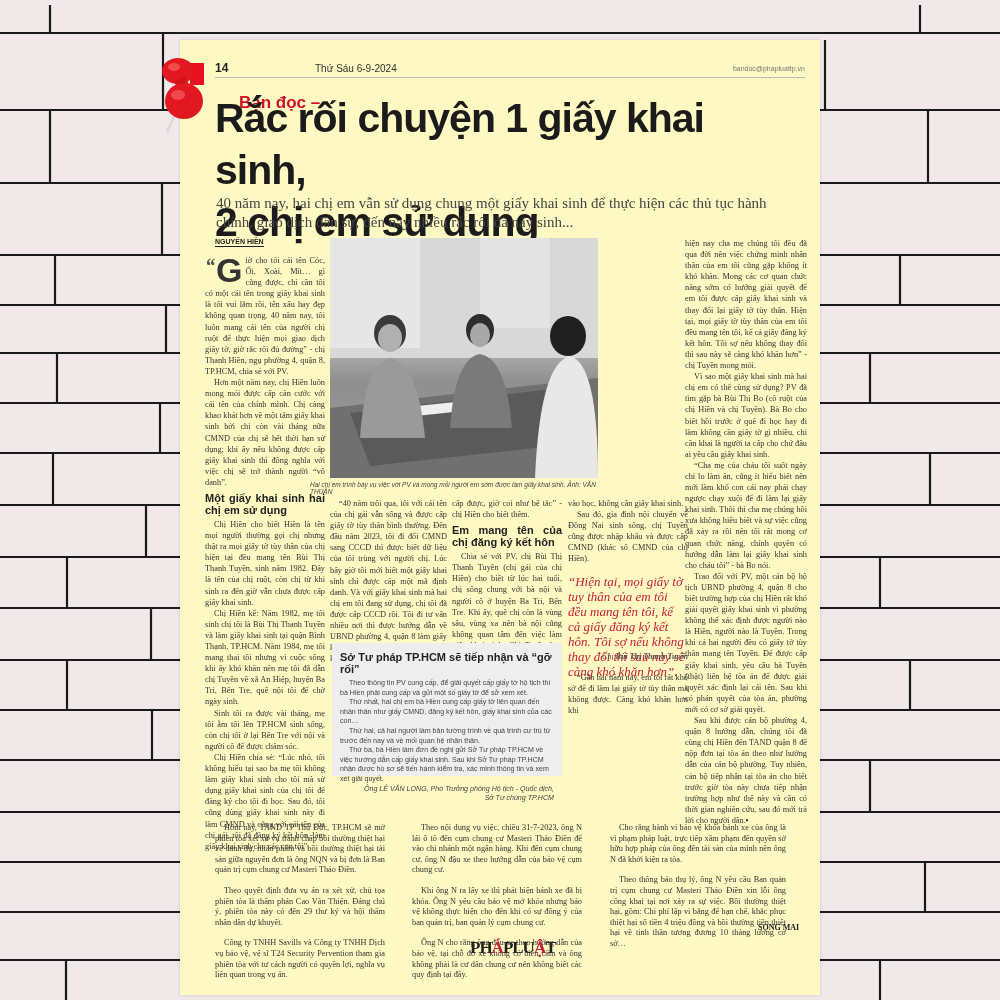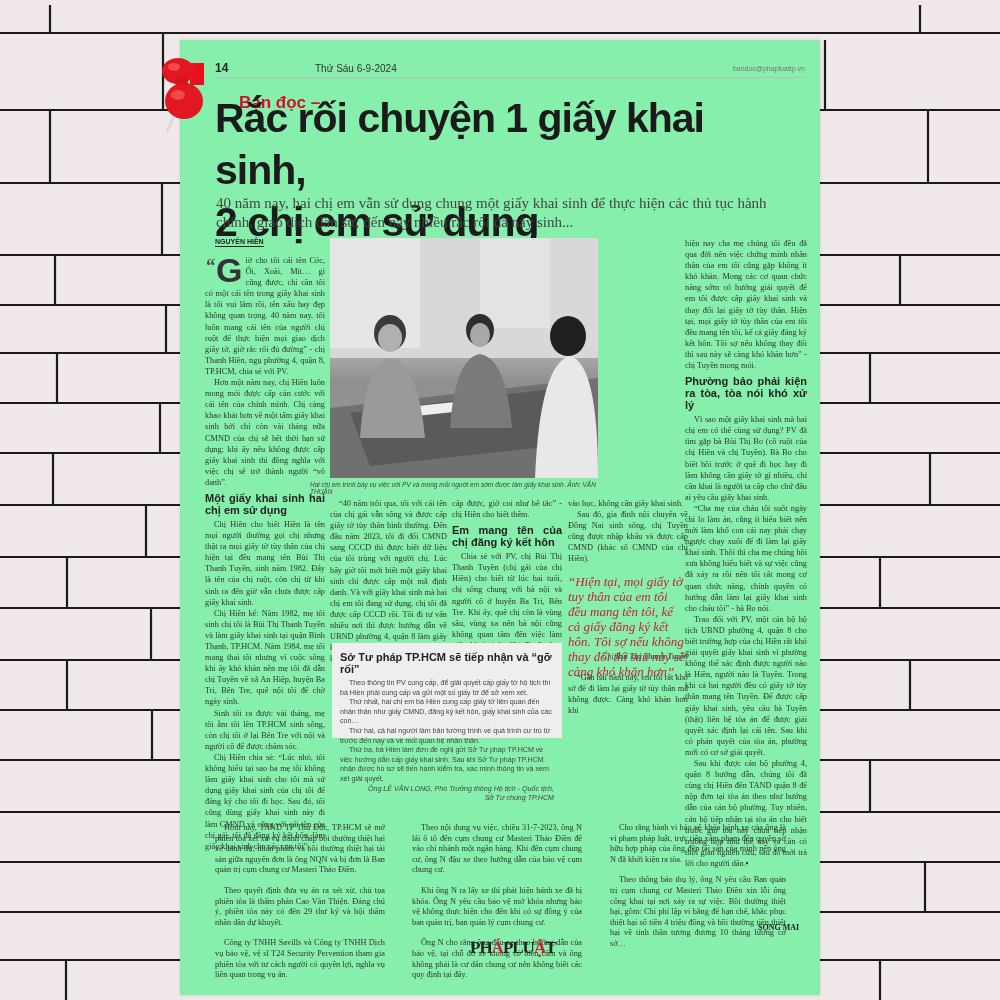--- a/index.html
+++ b/index.html
@@ -1,37 +1,37 @@
 <!DOCTYPE html>
 <html><head>
 <meta charset="utf-8">
 <style>
   html, body { margin:0; padding:0; }
   body { width:1000px; height:1000px; position:relative; overflow:hidden; background:#f1e9e9; font-family:"Liberation Serif", serif; }
   .wall { position:absolute; inset:0; }
-  .paper { position:absolute; left:180px; top:40px; width:640px; height:955px; background:#86efac; box-shadow:0 0 3px rgba(0,0,0,0.15); }
+  .paper { position:absolute; left:180px; top:40px; width:640px; height:955px; background:#fef9c3; box-shadow:0 0 3px rgba(0,0,0,0.15); }
   .pin { position:absolute; left:160px; top:55px; width:60px; height:80px; }
   .hdr { position:absolute; left:35px; top:23px; width:590px; height:14px; border-bottom:1px solid #bbb; }
   .hdr .num { position:absolute; left:0; top:-2px; font:bold 12px "Liberation Sans", sans-serif; color:#222; }
   .hdr .sec { position:absolute; left:24px; top:-6px; font:bold 17px "Liberation Sans", sans-serif; color:#d0112b;margin-top:36px; }
   .hdr .date { position:absolute; left:100px; top:0; font:10px "Liberation Sans", sans-serif; color:#333; }
   .hdr .mail { position:absolute; right:0; top:2px; font:7px "Liberation Sans", sans-serif; color:#777; }
   .title { position:absolute; left:35px; top:52px; width:590px; font:bold 41px/52px "Liberation Sans", sans-serif; color:#1b1b1b; letter-spacing:-1px; }
   .sapo { position:absolute; left:36px; top:154px; width:590px; font:15px/19px "Liberation Serif", serif; color:#444; }
   .byline { position:absolute; left:35px; top:198px; font:bold 7px "Liberation Sans", sans-serif; color:#222; border-bottom:1px solid #222; padding-bottom:1px; }
   .col { position:absolute; font:8.3px/11.1px "Liberation Serif", serif; color:#333; text-align:justify; }
   .col p { margin:0; text-indent:9px; }
   .col h3 { margin:4px 0 3px; font:bold 11px/12px "Liberation Sans", sans-serif; color:#222; }
   .dropcap { float:left; font:bold 34px/30px "Liberation Sans", sans-serif; color:#333; margin:0 3px 0 0; }
   .dropq { float:left; font:italic bold 20px/22px "Liberation Serif", serif; color:#555; margin-right:1px; }
   .photo { position:absolute; left:150px; top:198px; width:268px; height:240px; background:linear-gradient(180deg,#cfcfcf 0%,#bdbdbd 40%,#8f8f8f 60%,#9c9c9c 100%); overflow:hidden; }
   .caption { position:absolute; left:130px; top:441px; width:300px; font:italic 6.5px "Liberation Sans", sans-serif; color:#444; }
   .quote { position:absolute; left:388px; top:534px; width:120px; font:italic 13px/15px "Liberation Serif", serif; color:#c6213a; }
   .quote-by { position:absolute; left:388px; top:612px; width:120px; text-align:right; font:italic 8px "Liberation Serif", serif; color:#555; }
-  .box { position:absolute; left:152px; top:603px; width:230px; height:95px; background:#eeeeee; padding:0; }
+  .box { position:absolute; left:152px; top:603px; width:230px; height:133px; background:#eeeeee; padding:0; }
   .box h4 { margin:8px 0 4px 8px; font:bold 11px "Liberation Sans", sans-serif; color:#222; }
   .box p { margin:0 8px; text-indent:9px; font:7.1px/9.6px "Liberation Sans", sans-serif; color:#444; }
   .box .sig { text-align:right; font-style:italic; }
   .sub-title { position:absolute; left:35px; top:744px; font:italic 20px "Liberation Serif", serif; color:#222; }
   .bcol { position:absolute; top:773px; width:190px; font:8.3px/10.6px "Liberation Serif", serif; color:#333; text-align:justify; }
   .bcol p { margin:10px; text-indent:9px; }
   .author { position:absolute; left:578px; top:883px; font:bold 8px "Liberation Serif", serif; color:#222; }
   .logo { position:absolute; left:290px; top:898px; font:bold 17px "Liberation Serif", serif; color:#222; letter-spacing:-1px; }
   .logo span { color:#c6213a; }
 </style>
@@ -151,34 +151,33 @@
   <div class="quote-by">
     <span>Chị</span>
     <b>Bùi Thị Thanh Tuyền</b>
   </div>
   <div class="col" style="left:388px; top:632px; width:120px;">
     <p>“Gần hai năm nay, em tôi rất khổ sở để đi làm lại giấy tờ tùy thân mà không được. Càng khó khăn hơn khi</p>
   </div>
 
   <div class="col" style="left:505px; top:198px; width:122px;">
     <p style="text-indent:0">hiện nay cha mẹ chúng tôi đều đã qua đời nên việc chứng minh nhân thân của em tôi cũng gặp không ít khó khăn. Mong các cơ quan chức năng sớm có hướng giải quyết để em tôi được cấp giấy khai sinh và thay đổi lại giấy tờ tùy thân. Hiện tại, mọi giấy tờ tùy thân của em tôi đều mang tên tôi, kể cả giấy đăng ký kết hôn. Tôi sợ nếu không thay đổi thì sau này sẽ càng khó khăn hơn” - chị Tuyền mong mỏi.</p>
-    <h3>Phường bảo phải kiện ra tòa, tòa nói khó xử lý</h3>
     <p>Vì sao một giấy khai sinh mà hai chị em có thể cùng sử dụng? PV đã tìm gặp bà Bùi Thị Bo (cô ruột của chị Hiền và chị Tuyền). Bà Bo cho biết hồi trước ở quê đi học hay đi làm không cần giấy tờ gì nhiều, chỉ cần khai là người ta cấp cho chứ đâu ai yêu cầu giấy khai sinh.</p>
     <p>“Cha mẹ của cháu tôi suốt ngày chỉ lo làm ăn, cũng ít hiểu biết nên mới làm khổ con cái nay phải chạy ngược chạy xuôi để đi làm lại giấy khai sinh. Thôi thì cha mẹ chúng hồi xưa không hiểu biết và sự việc cũng đã xảy ra rồi nên tôi rất mong cơ quan chức năng, chính quyền có hướng dẫn làm lại giấy khai sinh cho cháu tôi” - bà Bo nói.</p>
     <p>Trao đổi với PV, một cán bộ hộ tịch UBND phường 4, quận 8 cho biết trường hợp của chị Hiền rất khó giải quyết giấy khai sinh vì phường không thể xác định được người nào là Hiền, người nào là Tuyền. Trong khi cả hai người đều có giấy tờ tùy thân mang tên Tuyền. Để được cấp giấy khai sinh, yêu cầu bà Tuyền (thật) liên hệ tòa án để được giải quyết xác định lại cái tên. Sau khi có phán quyết của tòa án, phường mới có cơ sở giải quyết.</p>
     <p>Sau khi được cán bộ phường 4, quận 8 hướng dẫn, chúng tôi đã cùng chị Hiền đến TAND quận 8 để nộp đơn tại tòa án theo như hướng dẫn của cán bộ phường. Tuy nhiên, cán bộ tiếp nhận tại tòa án cho biết trước giờ tòa này chưa tiếp nhận trường hợp như thế này và cần có thời gian nghiên cứu, sau đó mới trả lời cho người dân.▪</p>
   </div>
 
   <div class="box">
     <h4>Sở Tư pháp TP.HCM sẽ tiếp nhận và “gỡ rối”</h4>
     <p>Theo thông tin PV cung cấp, để giải quyết cấp giấy tờ hộ tịch thì bà Hiền phải cung cấp và gửi một số giấy tờ để sở xem xét.</p>
     <p>Thứ nhất, hai chị em bà Hiền cung cấp giấy tờ liên quan đến nhân thân như giấy CMND, đăng ký kết hôn, giấy khai sinh của các con…</p>
     <p>Thứ hai, cả hai người làm bản tường trình về quá trình cư trú từ trước đến nay và về mối quan hệ nhân thân.</p>
     <p>Thứ ba, bà Hiền làm đơn đề nghị gửi Sở Tư pháp TP.HCM về việc hướng dẫn cấp giấy khai sinh. Sau khi Sở Tư pháp TP.HCM nhận được hồ sơ sẽ tiến hành kiểm tra, xác minh thông tin và xem xét giải quyết.</p>
-    <p class="sig">Ông LÊ VĂN LONG, Phó Trưởng thông Hộ tịch - Quốc tịch,</p>
+    <p class="sig">Ông LÊ VĂN LONG, Phó Trưởng phòng Hộ tịch - Quốc dịch,</p>
     <p class="sig">Sở Tư chúng TP.HCM</p>
   </div>
 
   <div class="bcol" style="left:25px;">
     <p>Hôm nay, TAND TP Thủ Đức, TP.HCM sẽ mở phiên tòa xét xử vụ tranh chấp bồi thường thiệt hại về danh dự, nhân phẩm và bồi thường thiệt hại tài sản giữa nguyên đơn là ông NQN và bị đơn là Ban quản trị cụm chung cư Masteri Thảo Điền.</p>
     <p>Theo quyết định đưa vụ án ra xét xử, chủ tọa phiên tòa là thẩm phán Cao Văn Thiện. Đáng chú ý, phiên tòa này có đến 29 thư ký và hội thẩm nhân dân dự khuyết.</p>
     <p>Công ty TNHH Savills và Công ty TNHH Dịch vụ bảo vệ, vệ sĩ T24 Security Pervention tham gia phiên tòa với tư cách người có quyền lợi, nghĩa vụ liên quan trong vụ án.</p>
   </div>
   <div class="bcol" style="left:222px;">
     <p>Theo nội dung vụ việc, chiều 31-7-2023, ông N lái ô tô đến cụm chung cư Masteri Thảo Điền để vào chi nhánh một ngân hàng. Khi đến cụm chung cư, ông N đậu xe theo hướng dẫn của bảo vệ cụm chung cư.</p>

